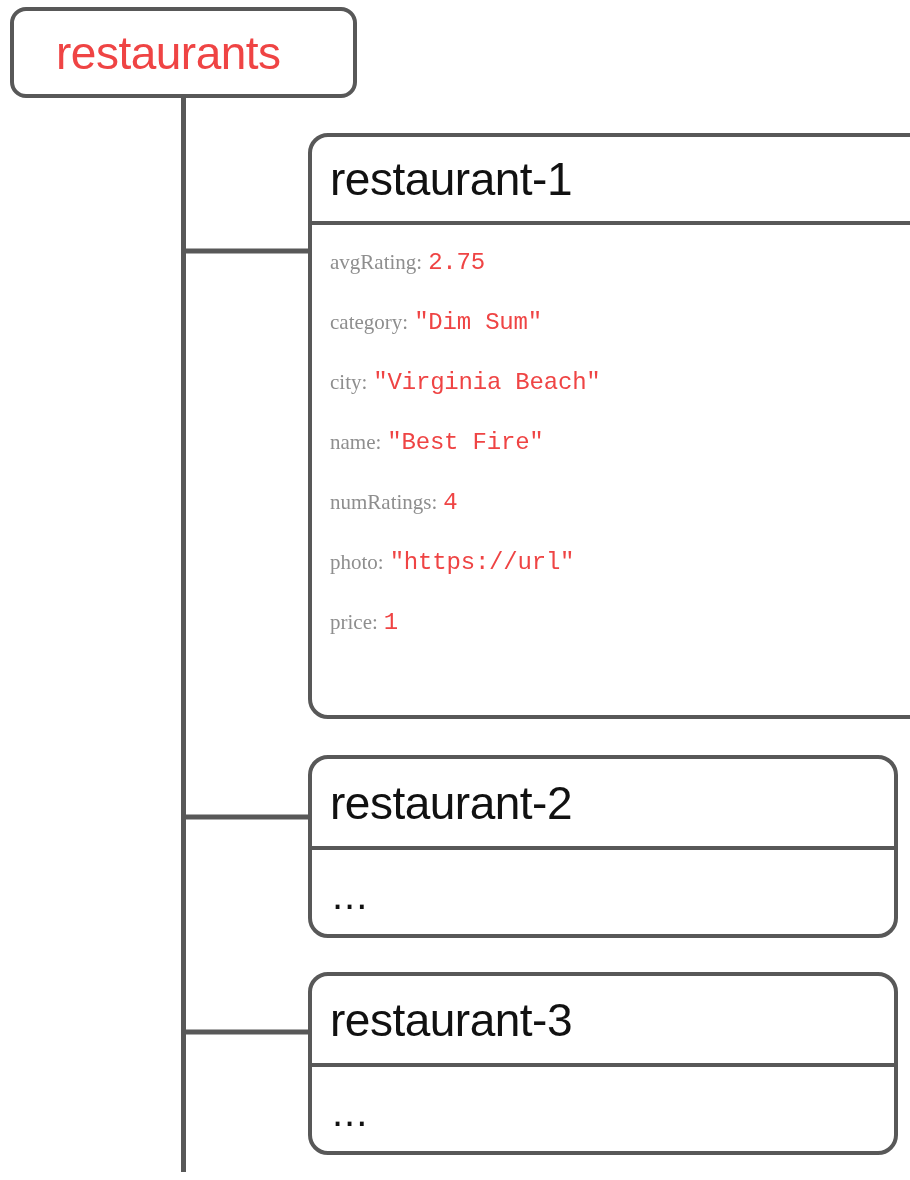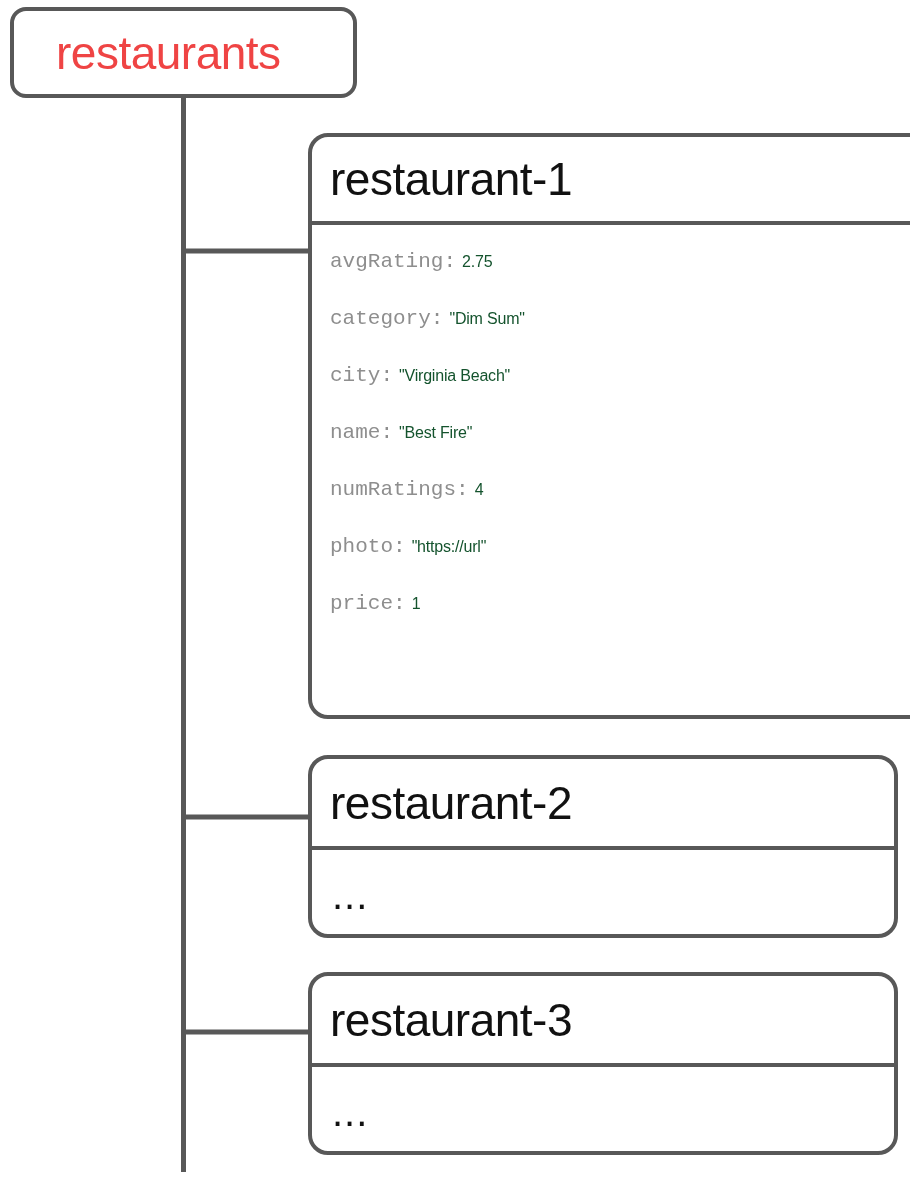--- a/index.html
+++ b/index.html
@@ -82,28 +82,28 @@
 
   
   .field-row {
     display: block;
     white-space: nowrap;
     margin-bottom: 36px;
     line-height: 1;
   }
   .field-row:last-child { margin-bottom: 4px; }
   .field-key {
-    font-family: Liberation Mono, monospace;
+    font-family: Liberation Serif, serif;
     font-size: 21px;
     color: #8e8e8e;
   }
   .field-val {
-    font-family: Liberation Sans, sans-serif;
-    font-size: 16px;
-    color: #14532d;
+    font-family: Liberation Mono, monospace;
+    font-size: 24px;
+    color: #ef4444;
     margin-left: 6px;
     letter-spacing: -0.2px;
   }
 
   
   .ellipsis {
     font-size: 40px;
     color: #111111;
     line-height: 0.55;
     letter-spacing: 1px;

